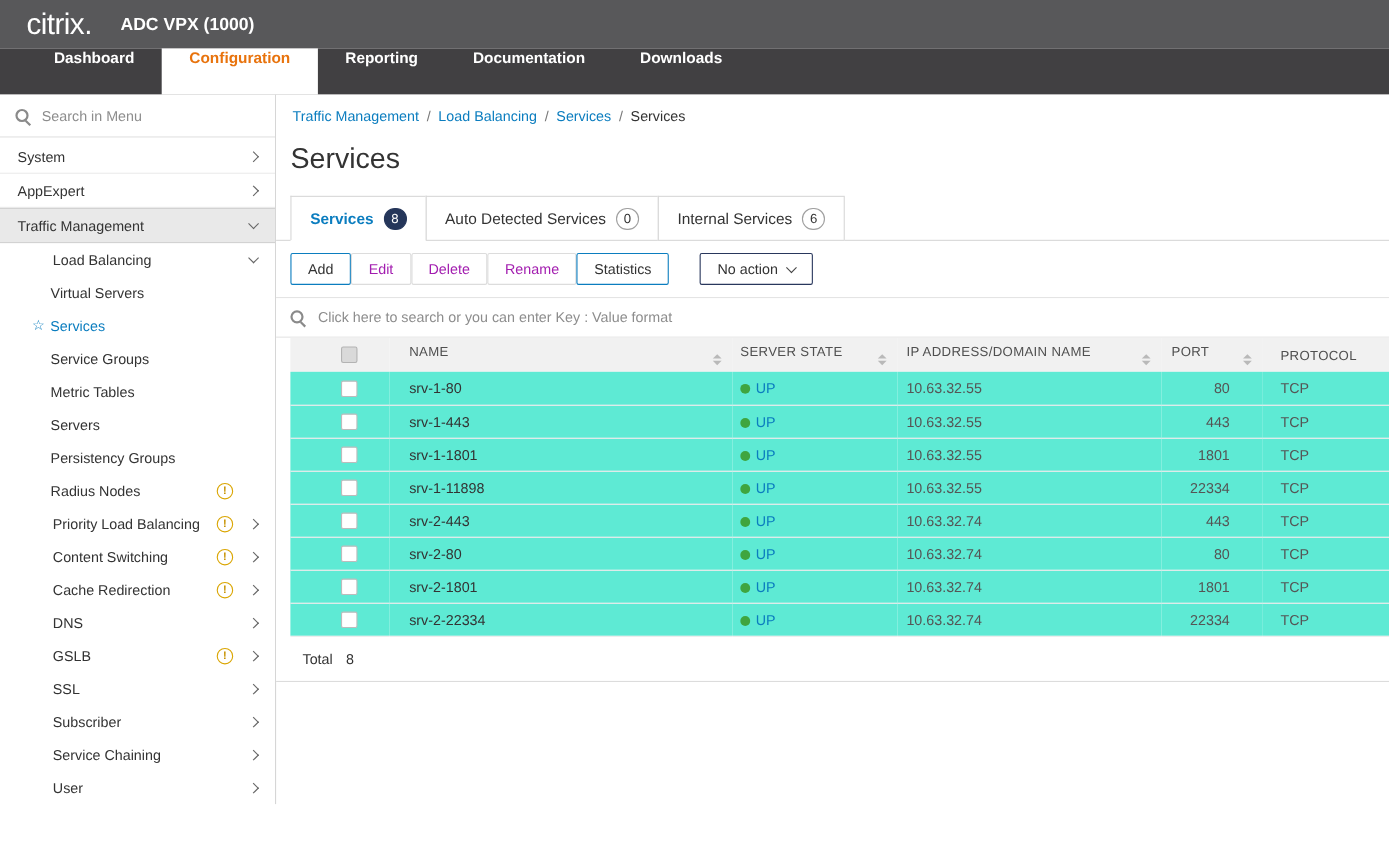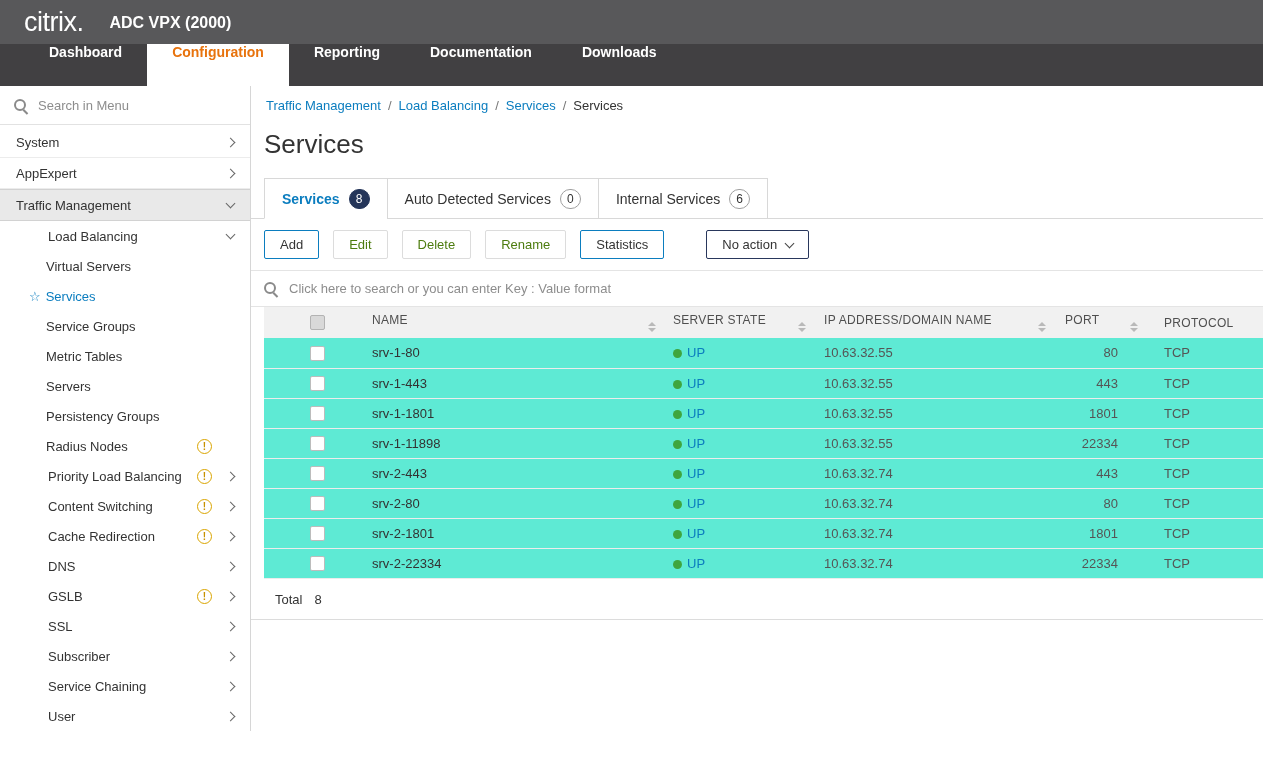--- a/index.html
+++ b/index.html
@@ -49,23 +49,23 @@
   .bc-current{color:#333}
   .page-title{font-size:26px;font-weight:400;color:#333;padding:16px 0 18px 13px}
   .tabbar{display:flex;align-items:flex-end;padding-left:13px;position:relative;height:41px;flex:none}
   .tabbar::before{content:"";position:absolute;left:0;right:0;bottom:0;height:1px;background:#d8d8d8}
   .ctab{position:relative;z-index:1;display:inline-flex;align-items:center;gap:9px;height:41px;padding:0 17px;border:1px solid #d8d8d8;background:#fff;font-size:14px;color:#333;cursor:pointer}
   .ctab+.ctab{margin-left:-1px}
   .ctab.active{color:#0b7dbf;font-weight:700;border-bottom-color:#fff}
   .badge{min-width:21px;height:20px;padding:0 6px;border-radius:10px;border:1px solid #a0a0a0;background:#fff;color:#333;font-size:12px;font-weight:400;line-height:18px;text-align:center}
   .ctab.active .badge{background:#25365a;border-color:#25365a;color:#fff}
 
-  .toolbar{display:flex;align-items:center;gap:14px;padding:11px 13px;border-bottom:1px solid #e4e4e4;flex:none}
+  .toolbar{display:flex;align-items:center;padding:11px 13px;border-bottom:1px solid #e4e4e4;flex:none}
   .btn{height:29px;padding:0 15px;background:#fff;font-size:13px;font-family:inherit;border:1px solid #0b7dbf;color:#333;border-radius:2px;cursor:pointer}
-  .btn.disabled{border-color:#dcdcdc;color:#4d7c0f;cursor:default}
+  .btn.disabled{border-color:#dcdcdc;color:#a21caf;cursor:default}
   .btn.action-dd{border-color:#29375c;display:inline-flex;align-items:center;gap:9px;margin-left:28px}
   .btn .chev{border-color:#444}
 
   .searchbar{display:flex;align-items:center;gap:10px;height:36px;padding:0 13px;border-bottom:1px solid #e4e4e4;cursor:text;flex:none}
   .search-placeholder{color:#8d8d8d;font-size:13px}
 
   
   .svc-table{border-collapse:collapse;table-layout:fixed;margin-left:13px;width:calc(100% - 13px);flex:none}
   .svc-table th{background:#f1f1f1;height:31px;font-size:12px;font-weight:400;color:#4f4f4f;text-align:left;letter-spacing:.3px}
   .svc-table td{height:30px;font-size:13px;color:#333;border-bottom:1px solid #ececec;background:#5eead4}
@@ -88,21 +88,21 @@
 
   .table-footer{padding:13px 13px 12px 24px;font-size:13px;color:#333;border-bottom:1px solid #dcdcdc;flex:none}
   .table-footer .total-count{margin-left:12px}
   .filler{flex:1;background:#f2f2f2}
 </style>
 </head>
 <body>
 
 <header class="topbar">
   <div class="logo">citrix.</div>
-  <div class="app-title">ADC VPX (2000)</div>
+  <div class="app-title">ADC VPX (1000)</div>
 </header>
 
 <nav class="mainnav">
     <div class="nav-tab">
      <span>Dashboard</span>
    </div>
     <div class="nav-tab active">
      <span>Configuration</span>
    </div>
     <div class="nav-tab">

